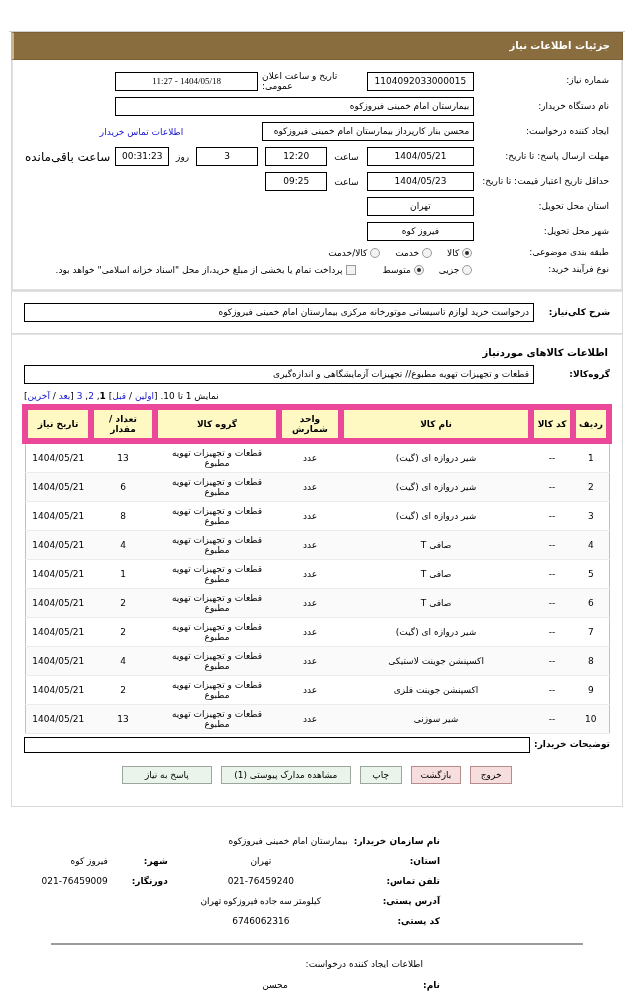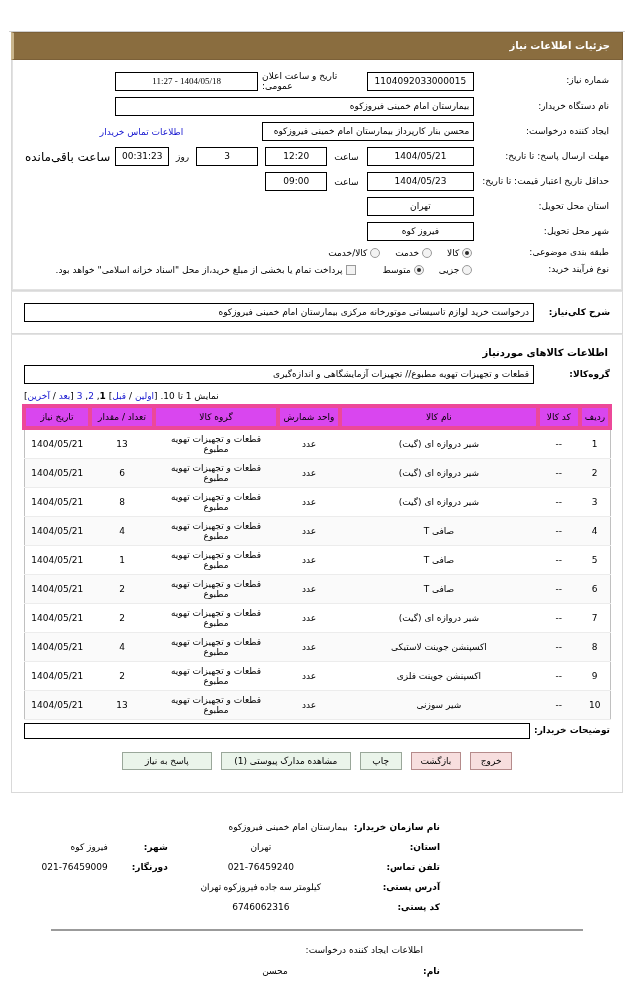--- a/index.html
+++ b/index.html
@@ -152,23 +152,23 @@
   .pager .pg-link { color: #1414cf; text-decoration: none; }
   .pager .pg-cur { color: #000; font-weight: bold; }
 
   table.grid {
     width: 100%;
     border-collapse: collapse;
     font-size: 9px;
     border: 1px solid #c0c0c0;
   }
   table.grid th {
-    background: #d946ef;
-    border: 4px solid #ec4899;
-    font-weight: normal;
+    background: #fef9c3;
+    border: 6px solid #ec4899;
+    font-weight: bold;
     font-size: 9px;
     padding: 4px 3px;
     text-align: center;
     color: #000;
   }
   table.grid td {
     border-bottom: 1px solid #ececec;
     padding: 4px 4px;
     text-align: center;
     background: #fff;
@@ -288,21 +288,21 @@
           <td style="white-space:nowrap;font-size:12px;padding-right:3px;">ساعت باقی‌مانده</td>
         </tr>
 
         <tr>
           <td class="lbl">حداقل تاریخ اعتبار قیمت: تا تاریخ:</td>
           <td>
             <span class="inp center">1404/05/23</span>
           </td>
           <td style="white-space:nowrap;text-align:right;">
             <span class="mini-lbl">ساعت</span>
-            <span class="inp center inline" style="width:62px;">09:00</span>
+            <span class="inp center inline" style="width:62px;">09:25</span>
           </td>
           <td></td>
               <td></td>
         </tr>
 
         <tr>
           <td class="lbl">استان محل تحویل:</td>
           <td>
             <span class="inp center">تهران</span>
           </td>

